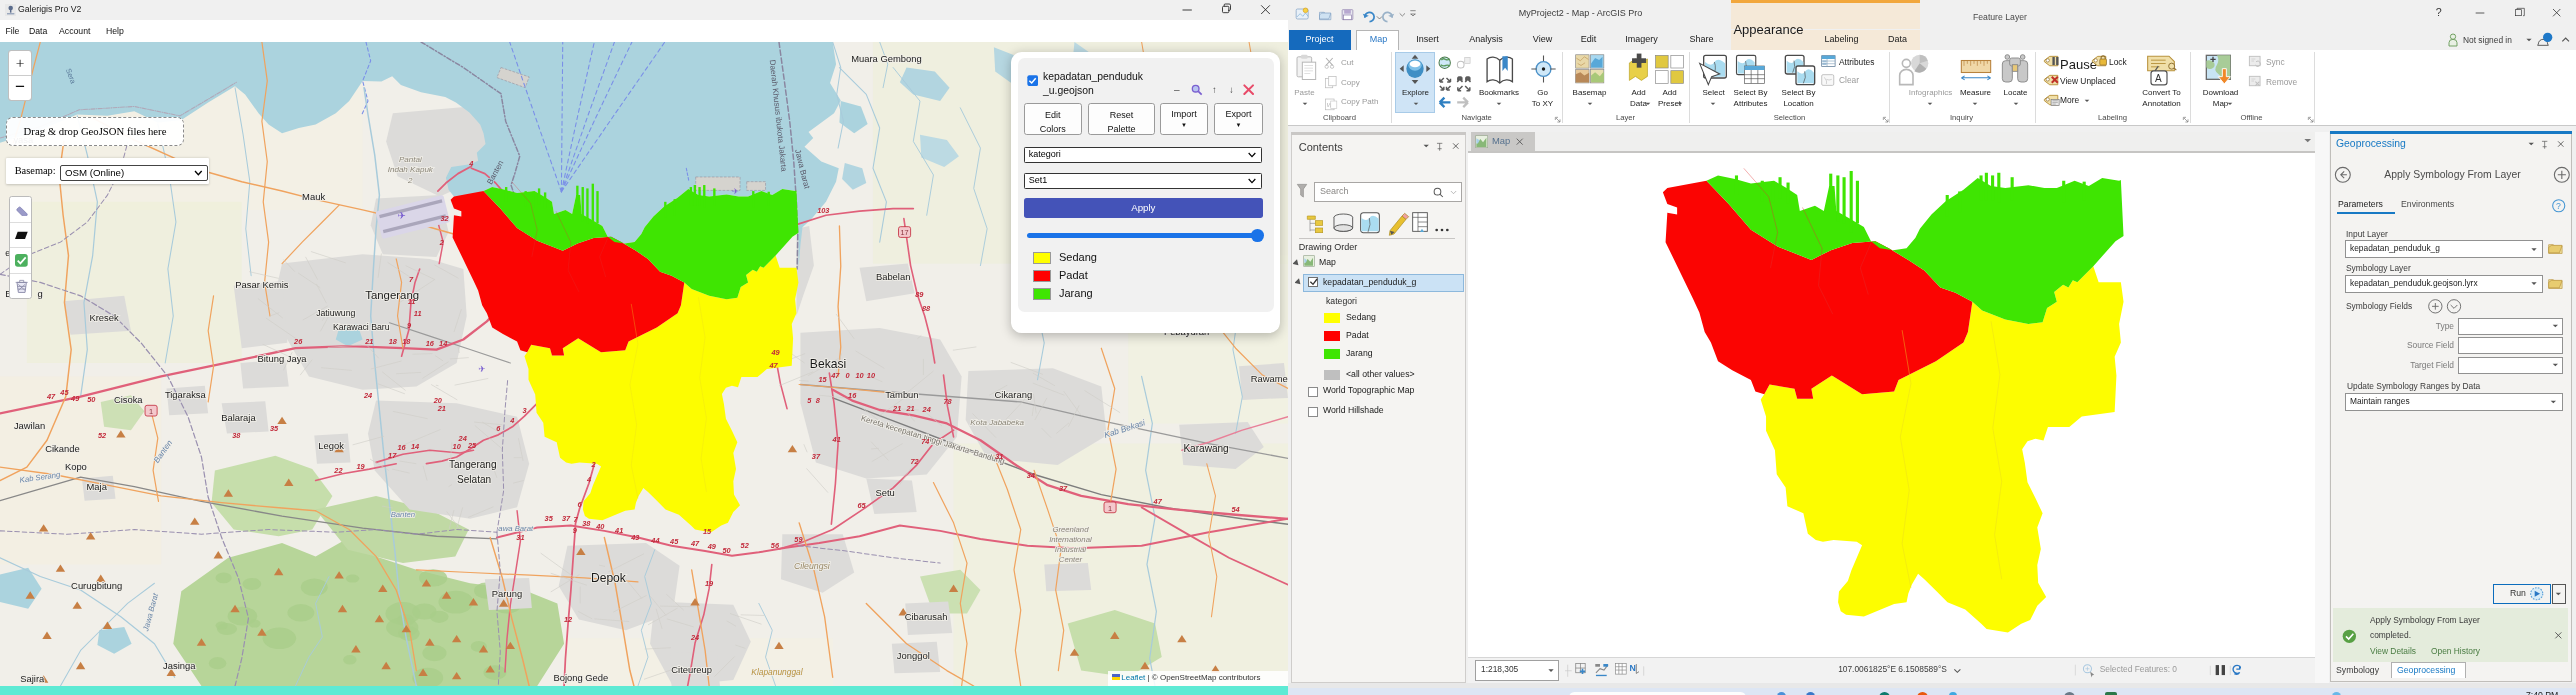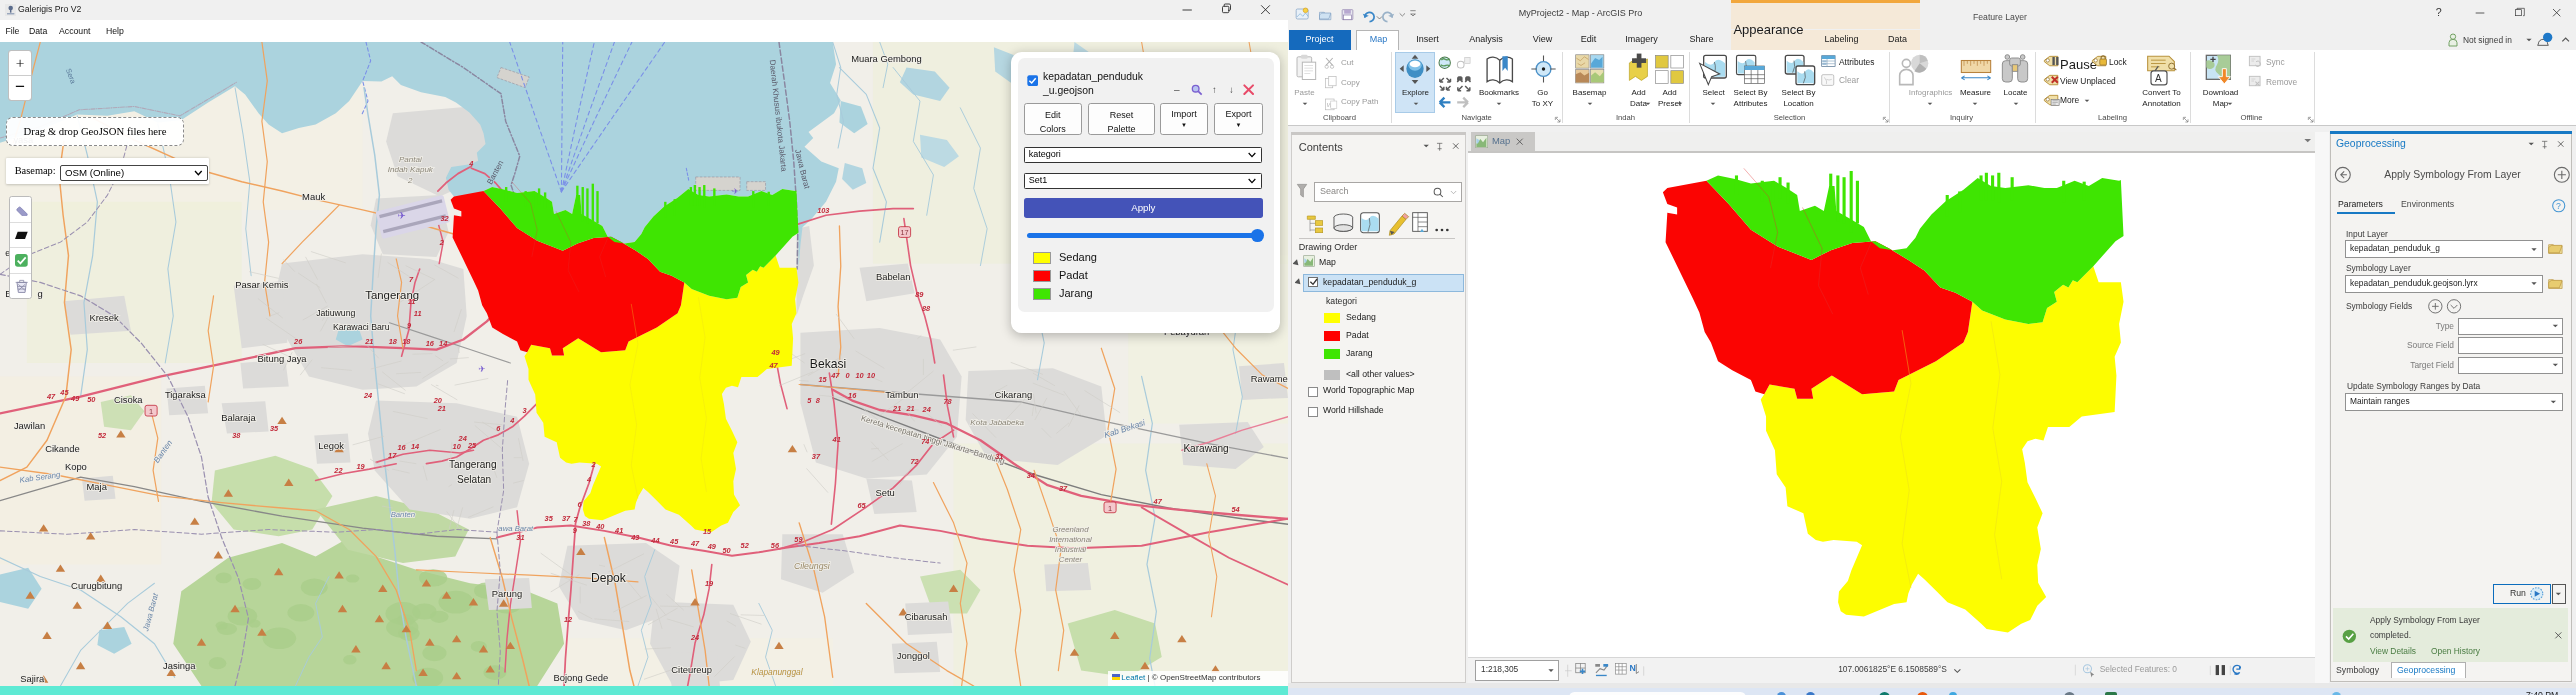--- a/index.html
+++ b/index.html
@@ -723,21 +723,21 @@
     <div style="position:absolute;left:0px;top:50px;width:1288px;height:76px;background:#fff;border-bottom:0.7px solid #c8c8c8"></div>
     <div style="position:absolute;left:103px;top:52px;width:0.7px;height:71px;background:#dcdcdc"></div>
     <div style="position:absolute;left:274px;top:52px;width:0.7px;height:71px;background:#dcdcdc"></div>
     <div style="position:absolute;left:401px;top:52px;width:0.7px;height:71px;background:#dcdcdc"></div>
     <div style="position:absolute;left:601px;top:52px;width:0.7px;height:71px;background:#dcdcdc"></div>
     <div style="position:absolute;left:747px;top:52px;width:0.7px;height:71px;background:#dcdcdc"></div>
     <div style="position:absolute;left:902px;top:52px;width:0.7px;height:71px;background:#dcdcdc"></div>
     <div style="position:absolute;left:1026px;top:52px;width:0.7px;height:71px;background:#dcdcdc"></div>
     <div style="position:absolute;left:-150px;width:403px;text-align:center;top:114px;font-size:7.7px;color:#4a4a4a;white-space:nowrap;line-height:1.1;">Clipboard</div>
     <div style="position:absolute;left:-12.8px;width:403px;text-align:center;top:114px;font-size:7.7px;color:#4a4a4a;white-space:nowrap;line-height:1.1;">Navigate</div>
-    <div style="position:absolute;left:136px;width:403px;text-align:center;top:114px;font-size:7.7px;color:#4a4a4a;white-space:nowrap;line-height:1.1;">Indah</div>
+    <div style="position:absolute;left:136px;width:403px;text-align:center;top:114px;font-size:7.7px;color:#4a4a4a;white-space:nowrap;line-height:1.1;">Layer</div>
     <div style="position:absolute;left:300px;width:403px;text-align:center;top:114px;font-size:7.7px;color:#4a4a4a;white-space:nowrap;line-height:1.1;">Selection</div>
     <div style="position:absolute;left:472px;width:403px;text-align:center;top:114px;font-size:7.7px;color:#4a4a4a;white-space:nowrap;line-height:1.1;">Inquiry</div>
     <div style="position:absolute;left:623px;width:403px;text-align:center;top:114px;font-size:7.7px;color:#4a4a4a;white-space:nowrap;line-height:1.1;">Labeling</div>
     <div style="position:absolute;left:762px;width:403px;text-align:center;top:114px;font-size:7.7px;color:#4a4a4a;white-space:nowrap;line-height:1.1;">Offline</div>
     <svg style="position:absolute;left:266px;top:116px" width="8" height="8" viewBox="0 0 12 12">
       <path d="M2,2 h4 M2,2 v4 M3,3 l6,6 M9,5 v4 h-4" stroke="#777" fill="none"></path>
     </svg>
     <svg style="position:absolute;left:594px;top:116px" width="8" height="8" viewBox="0 0 12 12">
       <path d="M2,2 h4 M2,2 v4 M3,3 l6,6 M9,5 v4 h-4" stroke="#777" fill="none"></path>
     </svg>

